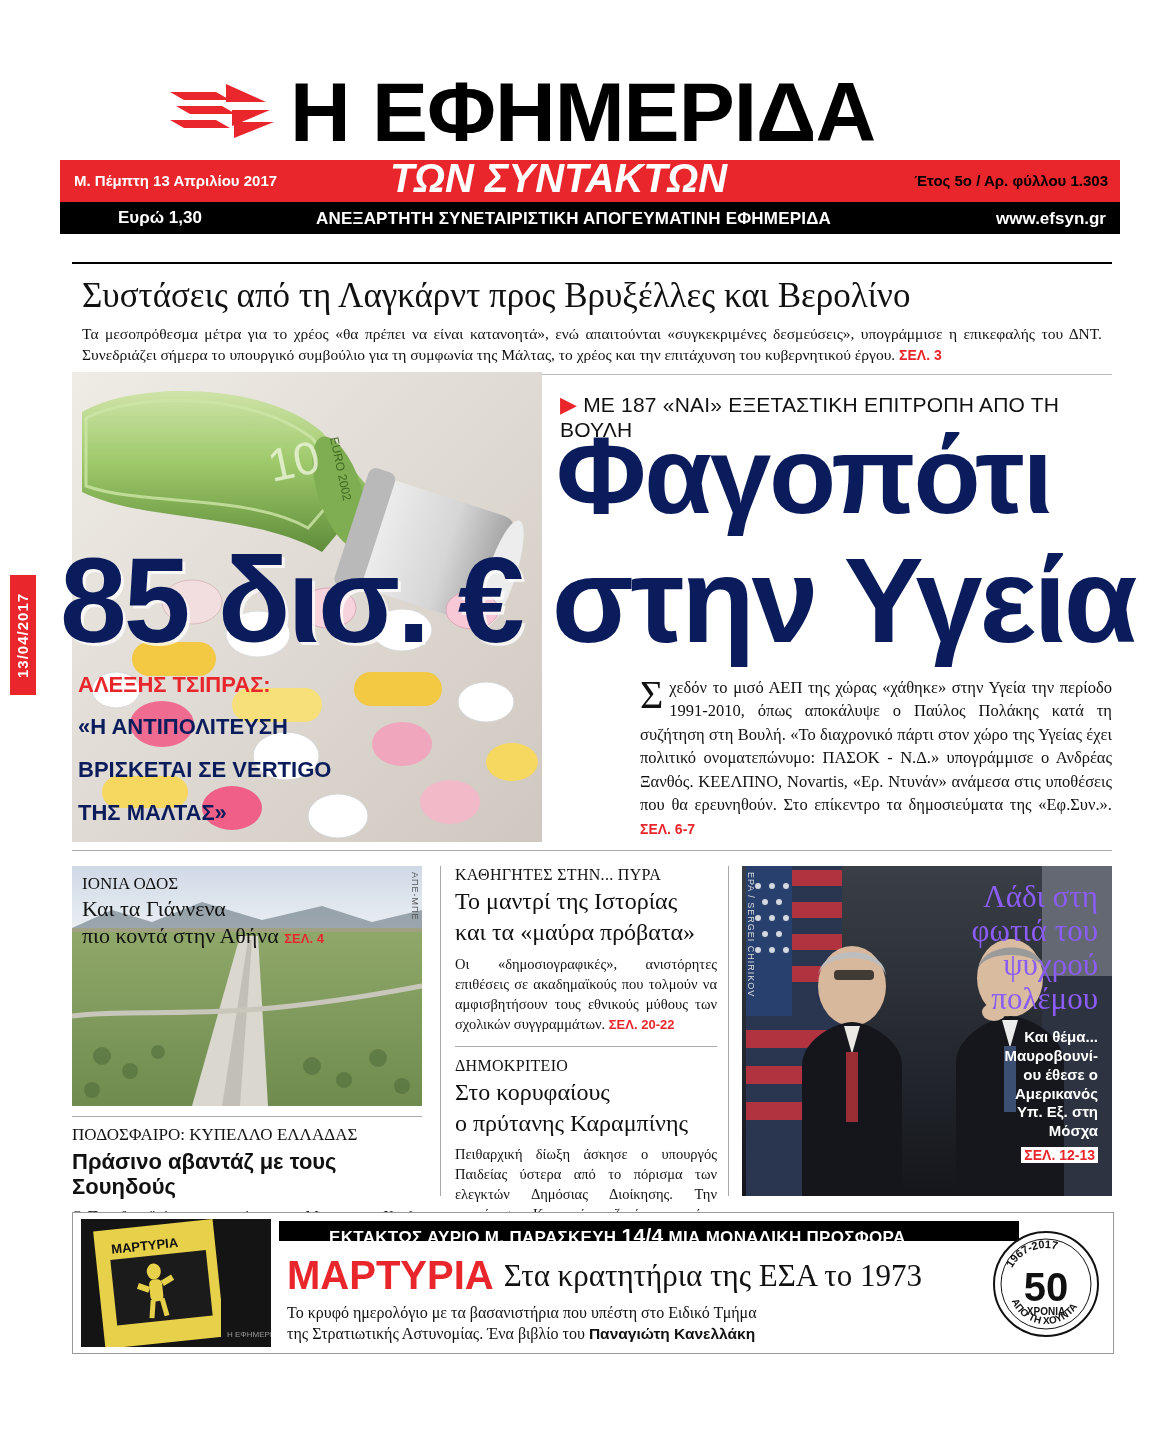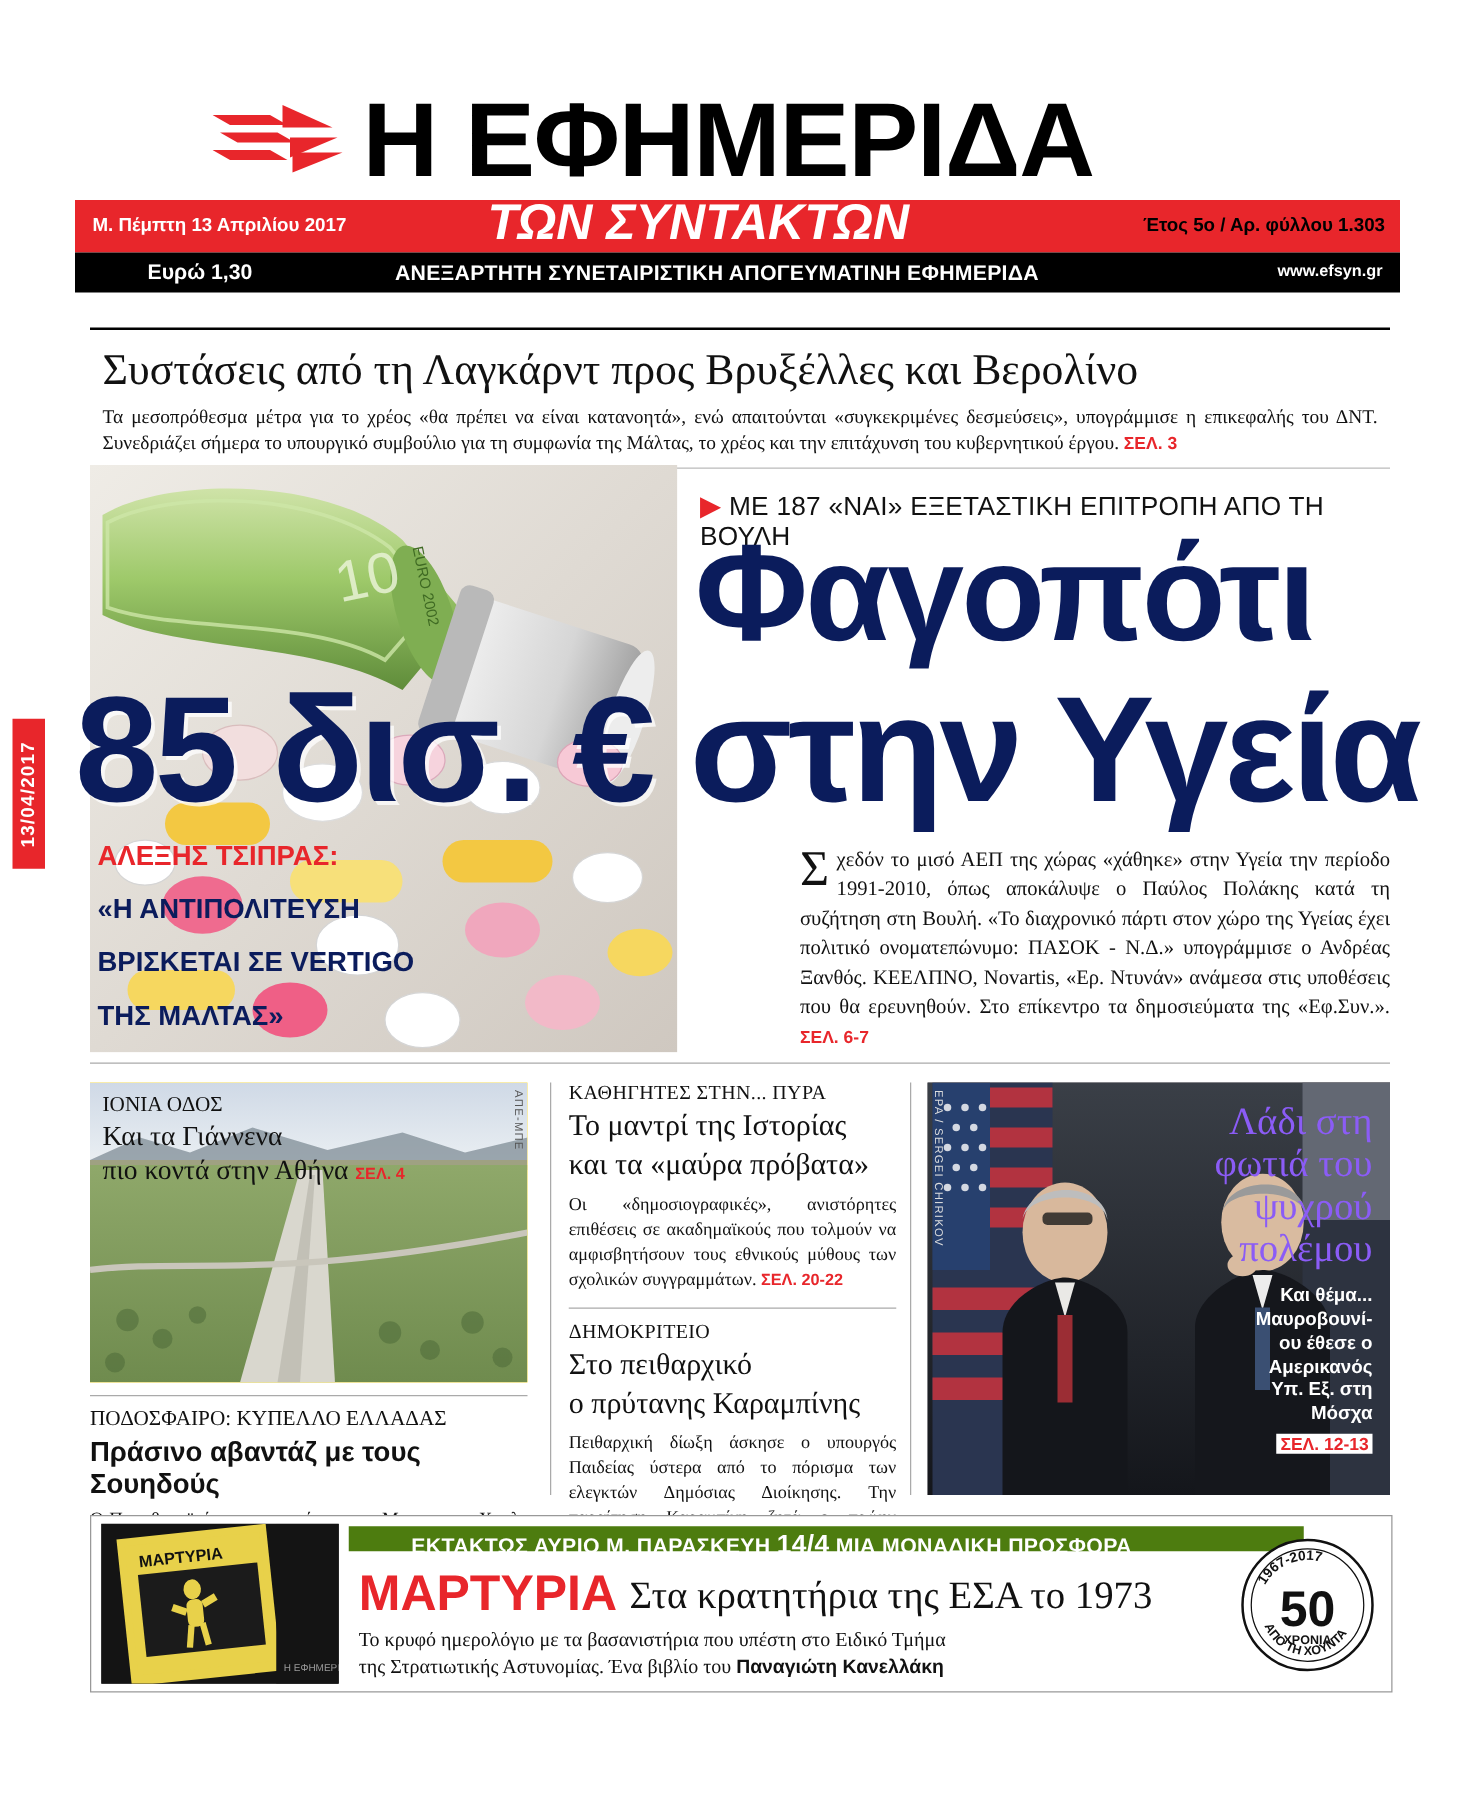--- a/index.html
+++ b/index.html
@@ -11,21 +11,21 @@
   .logo-arrows{position:absolute;left:110px;top:52px;width:110px;height:70px;}
   .logo-arrows svg{display:block;}
   .paper-title{position:absolute;left:230px;top:42px;font-size:84px;font-weight:bold;letter-spacing:-1px;color:#000;font-family:"Liberation Sans",sans-serif;line-height:1;}
   .redbar{position:absolute;left:0px;top:132px;width:1060px;height:42px;background:#e8262b;}
   .redbar .sub{position:absolute;left:330px;top:-4px;font-size:40px;font-weight:bold;color:#ffffff;letter-spacing:0px;font-style:italic;}
   .redbar .date{position:absolute;left:14px;top:12px;font-size:15px;font-weight:bold;color:#ffffff;}
   .redbar .issue{position:absolute;right:12px;top:12px;font-size:15px;font-weight:bold;color:#000000;}
   .blackbar{position:absolute;left:0px;top:174px;width:1060px;height:32px;background:#000;}
   .blackbar .price{position:absolute;left:58px;top:6px;font-size:17px;font-weight:bold;color:#ffffff;}
   .blackbar .tagline{position:absolute;left:256px;top:7px;font-size:17px;font-weight:bold;color:#ffffff;letter-spacing:0.2px;}
-  .blackbar .site{position:absolute;right:14px;top:7px;font-size:13px;font-weight:bold;color:#ffffff;}
+  .blackbar .site{position:absolute;right:14px;top:7px;font-size:17px;font-weight:bold;color:#ffffff;}
 
   
   .sidetab{position:absolute;left:10px;top:575px;width:26px;height:120px;background:#e8262b;color:#fff;font-size:15px;font-weight:bold;writing-mode:vertical-rl;transform:rotate(180deg);text-align:center;line-height:26px;letter-spacing:1px;}
 
   
   .leadbox{position:absolute;left:72px;top:262px;width:1040px;height:110px;border-top:2px solid #000;border-bottom:1px solid #bbb;}
   .lead-head{position:absolute;left:10px;top:12px;font-family:"Liberation Serif",serif;font-size:35px;color:#111;}
   .lead-sub{position:absolute;left:10px;top:60px;width:1020px;font-family:"Liberation Serif",serif;font-size:15.5px;line-height:1.35;color:#111;text-align:justify;}
   .lead-sub .ref{color:#e8262b;font-weight:bold;font-family:"Liberation Sans",sans-serif;font-size:14px;}
 
@@ -75,21 +75,21 @@
 
   .colC{position:absolute;left:742px;top:866px;width:370px;height:330px;overflow:hidden;background:#1b1b22;}
   .colC .ctext{position:absolute;right:14px;top:14px;width:190px;text-align:right;}
   .colC .c-head{font-family:"Liberation Serif",serif;font-size:31px;color:#8b5cf6;line-height:1.1;}
   .colC .c-body{font-size:15px;color:#ffffff;font-weight:bold;line-height:1.25;margin-top:12px;}
   .colC .c-ref{color:#e8262b;font-weight:bold;font-size:14px;margin-top:6px;background:#fff;display:inline-block;padding:0 3px;}
 
   
   .promo{position:absolute;left:72px;top:1212px;width:1040px;height:140px;border:1px solid #999;background:#fff;}
   .promo-book{position:absolute;left:8px;top:6px;width:190px;height:128px;background:#111;overflow:hidden;}
-  .promo-top{position:absolute;left:206px;top:8px;width:740px;height:20px;background:#4d7c0f;padding-left:24px;}
+  .promo-top{position:absolute;left:206px;top:8px;width:740px;height:20px;background:#000000;}
   .promo-top .pt{position:absolute;left:50px;top:3px;font-size:17px;font-weight:bold;color:#fff;letter-spacing:.3px;}
   .promo-top .pt .big{font-size:21px;color:#fff;}
   .promo-title{position:absolute;left:214px;top:40px;width:740px;}
   .promo-title .m{font-size:40px;font-weight:bold;color:#e8262b;display:inline-block;vertical-align:middle;}
   .promo-title .r{font-family:"Liberation Serif",serif;font-size:31px;color:#111;display:inline-block;vertical-align:middle;margin-left:10px;}
   .promo-body{position:absolute;left:214px;top:90px;width:700px;font-family:"Liberation Serif",serif;font-size:16px;line-height:1.3;color:#111;text-align:left;}
   .promo-body b{font-family:"Liberation Sans",sans-serif;font-size:15.5px;}
   .seal{position:absolute;right:12px;top:16px;width:110px;height:110px;}
 </style>
 </head>
@@ -271,21 +271,21 @@
     <div class="b-head">Το μαντρί της Ιστορίας</div>
     <div class="b-head">και τα «μαύρα πρόβατα»</div>
     <div class="b-body">
       <span>Οι «δημοσιογραφικές», ανιστόρητες επιθέσεις σε ακαδημαϊκούς που τολμούν να αμφισβητήσουν τους εθνικούς μύθους των σχολικών συγγραμμάτων.</span>
       <span class="ref">ΣΕΛ. 20-22</span>
     </div>
 
     <div class="bsep"></div>
 
     <div class="b-kick">ΔΗΜΟΚΡΙΤΕΙΟ</div>
-    <div class="b-head">Στο πειθαρχικό</div>
+    <div class="b-head">Στο κορυφαίους</div>
     <div class="b-head">ο πρύτανης Καραμπίνης</div>
     <div class="b-body">
       <span>Πειθαρχική δίωξη άσκησε ο υπουργός Παιδείας ύστερα από το πόρισμα των ελεγκτών Δημόσιας Διοίκησης. Την παραίτηση Καραμπίνη ζητά ο πρώην πρόεδρος του ΣτΕ.</span>
       <span class="ref">ΣΕΛ. 19</span>
     </div>
   </div>
 
   <div class="colC">
     <svg width="370" height="330" viewBox="0 0 370 330" style="position:absolute;left:0;top:0;">
       <defs>

